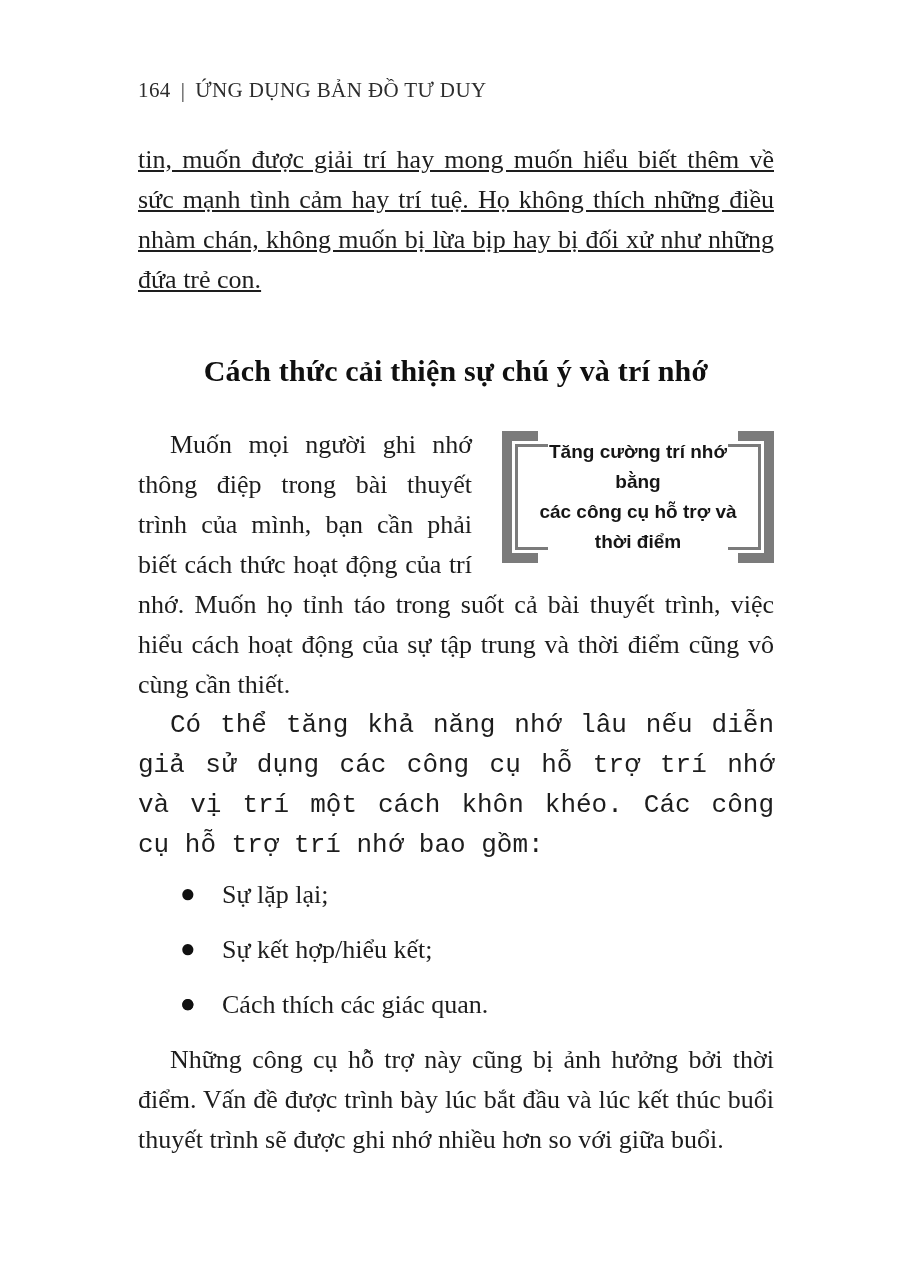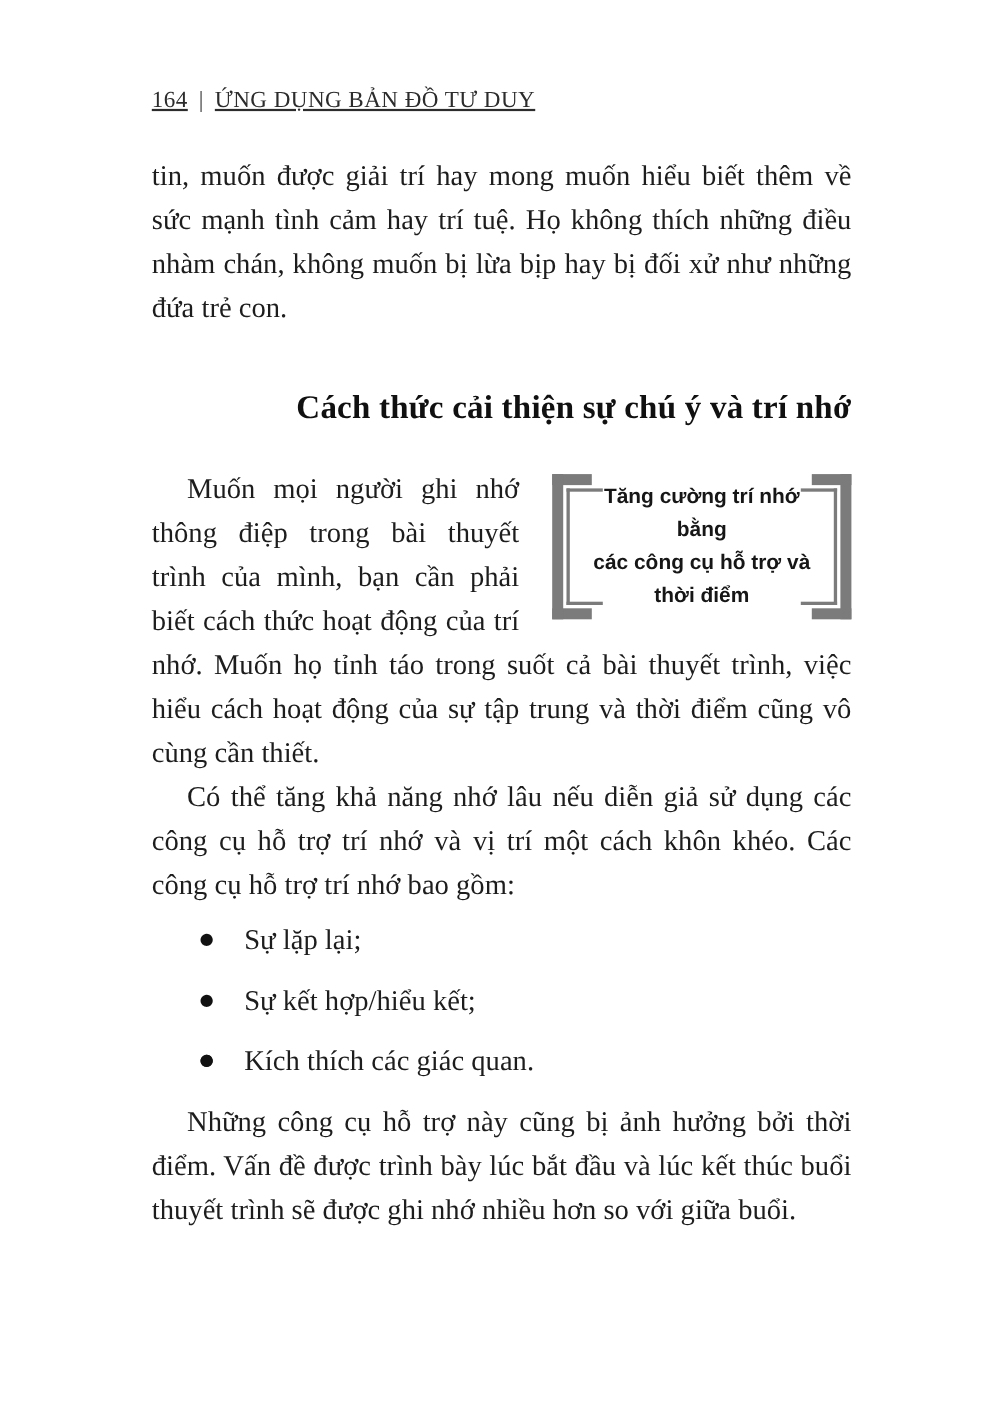--- a/index.html
+++ b/index.html
@@ -14,45 +14,44 @@
     box-sizing: border-box;
     width: 910px; height: 1287px;
     padding: 76px 136px 0 138px;
   }
   .running-header {
     font-size: 21px;
     line-height: 28px;
     color: #2c2c2c;
     letter-spacing: 0.4px;
     white-space: nowrap;
-    text-decoration: underline;
   }
   .running-header .sep { padding: 0 10px; color: #3a3a3a; }
   p.body-par {
     margin: 0;
     font-size: 26px;
     line-height: 40px;
     text-align: justify;
     color: #1d1d1d;
   }
-  p.first { margin-top: 36px; }
+  p.first { margin-top: 36px; text-decoration: underline; }
   .indent { text-indent: 32px; }
   h1.section-heading {
     margin: 50px 0 0 0;
     font-size: 30px;
     line-height: 42px;
     font-weight: bold;
-    text-align: right;
+    text-align: center;
     color: #101010;
     letter-spacing: 0.2px;
   }
   .sect { margin-top: 33px; }
   .sect::after { content: ""; display: block; clear: both; }
   .sect2 { margin-top: 10px; }
-  p.after-sect { margin-top: 0; }
+  p.after-sect { margin-top: 0; font-family: Liberation Mono, monospace; }
 
   
   .callout {
     position: relative;
     float: right;
     width: 272px;
     box-sizing: border-box;
     display: flex;
     align-items: center;
     justify-content: center;
@@ -131,20 +130,20 @@
     </div>
     <p class="body-par indent">Muốn mọi người ghi nhớ thông điệp trong bài thuyết trình của mình, bạn cần phải biết cách thức hoạt động của trí nhớ. Muốn họ tỉnh táo trong suốt cả bài thuyết trình, việc hiểu cách hoạt động của sự tập trung và thời điểm cũng vô cùng cần thiết.</p>
   </div>
 
   <p class="body-par indent after-sect">Có thể tăng khả năng nhớ lâu nếu diễn giả sử dụng các công cụ hỗ trợ trí nhớ và vị trí một cách khôn khéo. Các công cụ hỗ trợ trí nhớ bao gồm:</p>
 
   <ul class="mem-list">
     <li><span class="bullet-dot">●</span><span>Sự lặp lại;</span></li>
     <li><span class="bullet-dot">●</span><span>Sự kết hợp/hiểu kết;</span></li>
     <li><span class="bullet-dot">●</span></li>
-    <li><span class="bullet-dot">●</span><span>Kích thích các giác quan.</span></li>
+    <li><span class="bullet-dot">●</span><span>Cách thích các giác quan.</span></li>
   </ul>
 
   <div class="sect sect2">
     <p class="body-par indent">Những công cụ hỗ trợ này cũng bị ảnh hưởng bởi thời điểm. Vấn đề được trình bày lúc bắt đầu và lúc kết thúc buổi thuyết trình sẽ được ghi nhớ nhiều hơn so với giữa buổi.</p>
   </div>
 
 </div>
 
 </body></html>

